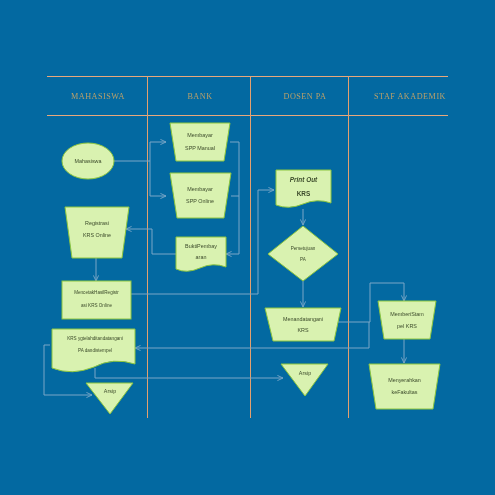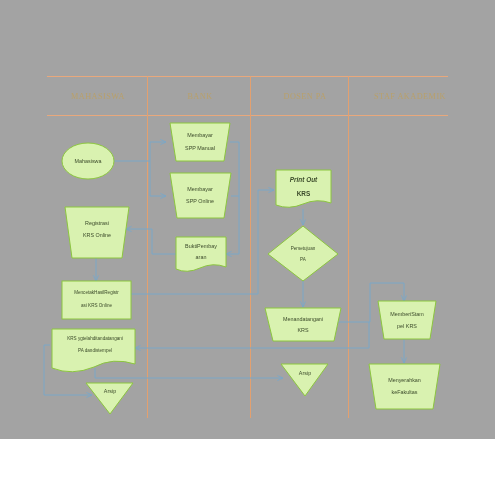--- a/index.html
+++ b/index.html
@@ -9,22 +9,22 @@
   }
   body {
     width: 495px;
     height: 495px;
     overflow: hidden;
     font-family: "Liberation Sans", sans-serif;
   }
   #flowchart-root {
     position: relative;
     width: 495px;
-    height: 439px;
-    background: #a3a3a3;
+    height: 495px;
+    background: #0369a1;
   }
   svg#chart-svg {
     display: block;
     width: 495px;
     height: 495px;
   }
   .swim-line {
     stroke: #e8a87c;
     stroke-width: 1;
   }

